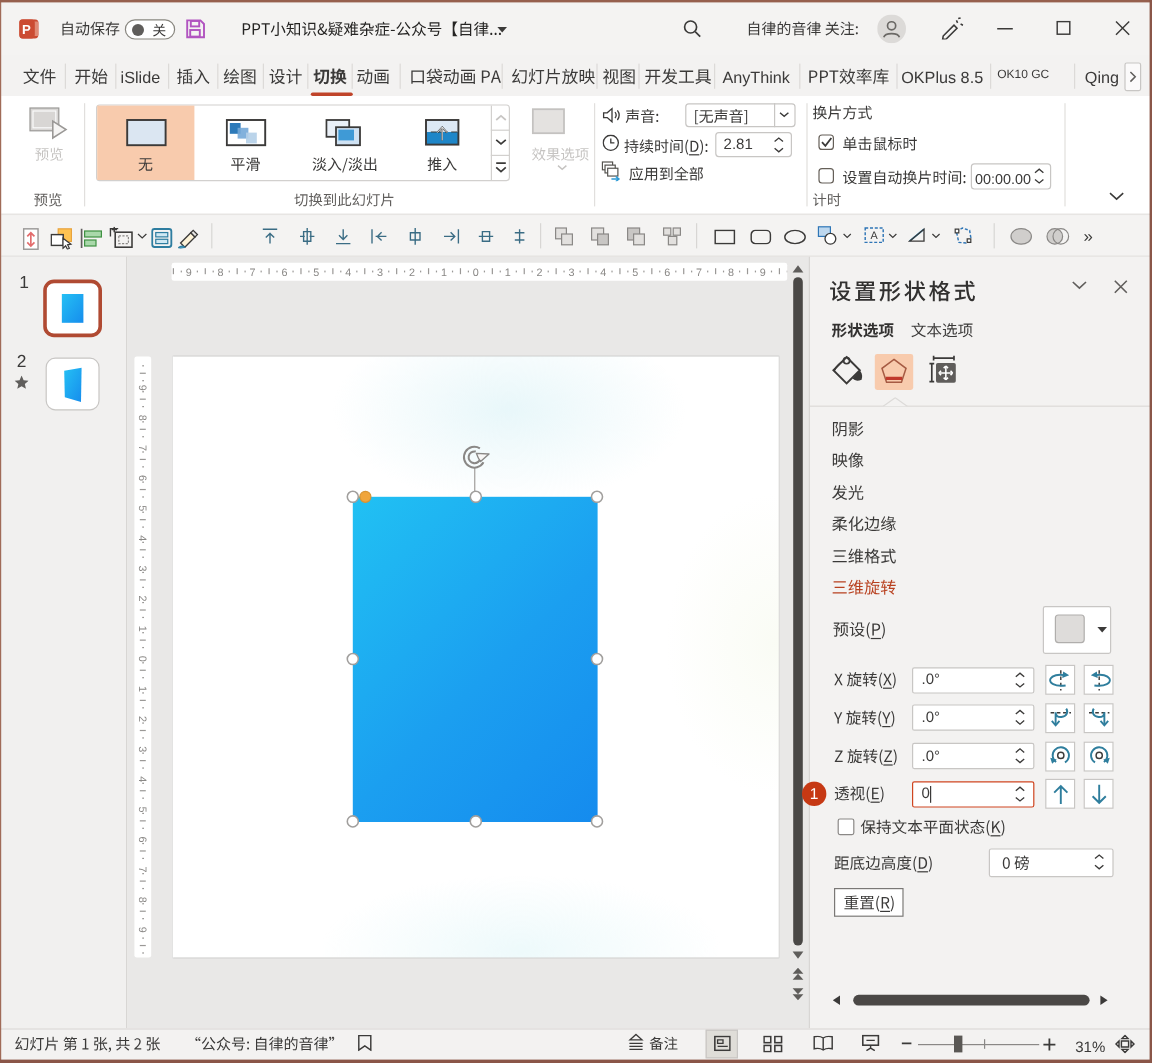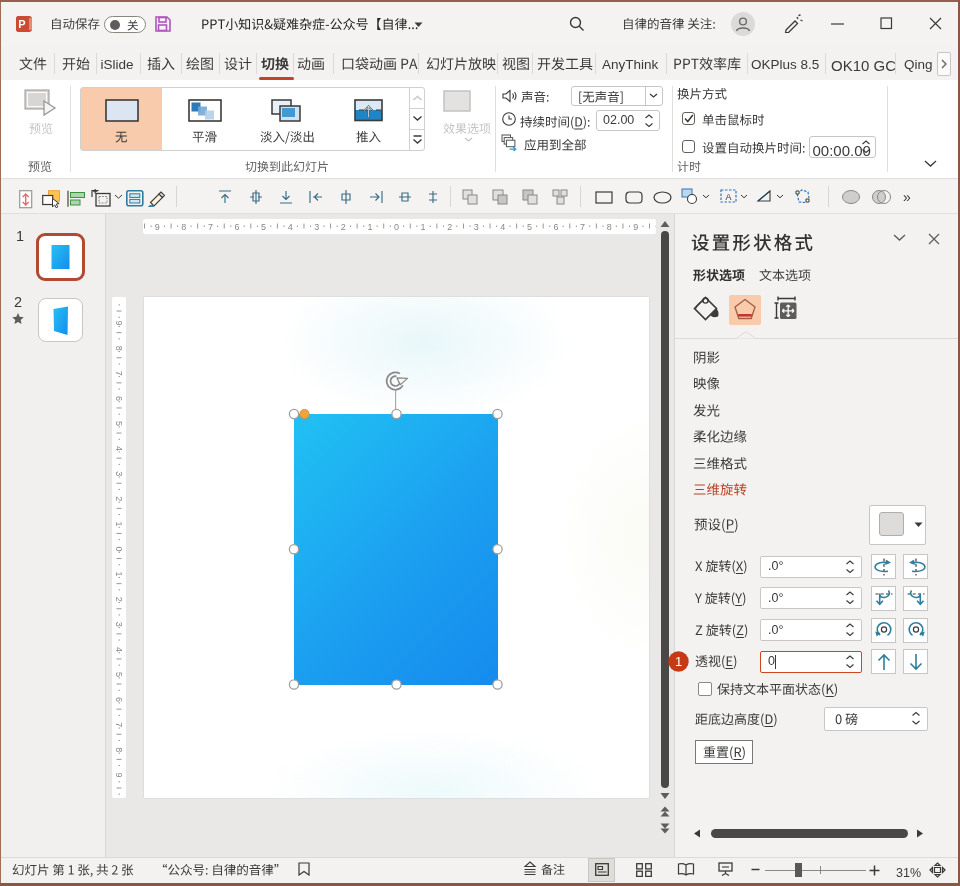--- a/index.html
+++ b/index.html
@@ -175,21 +175,21 @@
       <g fill="#3b3a39">
         <path transform="translate(0.0,0) scale(0.014,-0.014)" d="M101 0H193V292H314C475 292 584 363 584 518C584 678 474 733 310 733H101ZM193 367V658H298C427 658 492 625 492 518C492 413 431 367 302 367Z"></path>
         <path transform="translate(8.9,0) scale(0.014,-0.014)" d="M101 0H193V292H314C475 292 584 363 584 518C584 678 474 733 310 733H101ZM193 367V658H298C427 658 492 625 492 518C492 413 431 367 302 367Z"></path>
         <path transform="translate(17.7,0) scale(0.014,-0.014)" d="M253 0H346V655H568V733H31V655H253Z"></path>
         <path transform="translate(26.1,0) scale(0.014,-0.014)" d="M169 600C137 523 87 441 35 384C50 374 77 350 88 339C140 399 197 494 234 581ZM334 573C379 519 426 445 445 396L505 431C485 479 436 551 390 603ZM201 816C230 779 259 729 273 694H58V626H513V694H286L341 719C327 753 295 804 263 841ZM138 360C178 321 220 276 259 230C203 133 129 55 38 -1C54 -13 81 -41 91 -55C176 3 248 79 306 173C349 118 386 65 408 23L468 70C441 118 395 179 344 240C372 296 396 358 415 424L344 437C331 387 314 341 294 297C261 333 226 369 194 400ZM657 588H824C804 454 774 340 726 246C685 328 654 420 633 518ZM645 841C616 663 566 492 484 383C500 370 525 341 535 326C555 354 573 385 590 419C615 330 646 248 684 176C625 89 546 22 440 -27C456 -40 482 -69 492 -83C588 -33 664 30 723 109C775 30 838 -35 914 -79C926 -60 950 -33 967 -19C886 23 820 90 766 174C831 284 871 420 897 588H954V658H677C692 713 704 771 715 830Z"></path>
         <path transform="translate(40.1,0) scale(0.014,-0.014)" d="M829 643C794 603 732 548 687 515L742 478C788 510 846 558 892 605ZM56 337 94 277C160 309 242 353 319 394L304 451C213 407 118 363 56 337ZM85 599C139 565 205 515 236 481L290 527C256 561 190 609 136 640ZM677 408C746 366 832 306 874 266L930 311C886 351 797 410 730 448ZM51 202V132H460V-80H540V132H950V202H540V284H460V202ZM435 828C450 805 468 776 481 750H71V681H438C408 633 374 592 361 579C346 561 331 550 317 547C324 530 334 498 338 483C353 489 375 494 490 503C442 454 399 415 379 399C345 371 319 352 297 349C305 330 315 297 318 284C339 293 374 298 636 324C648 304 658 286 664 270L724 297C703 343 652 415 607 466L551 443C568 424 585 401 600 379L423 364C511 434 599 522 679 615L618 650C597 622 573 594 550 567L421 560C454 595 487 637 516 681H941V750H569C555 779 531 818 508 847Z"></path>
         <path transform="translate(54.1,0) scale(0.014,-0.014)" d="M325 245C334 253 368 259 419 259H593V144H232V74H593V-79H667V74H954V144H667V259H888V327H667V432H593V327H403C434 373 465 426 493 481H912V549H527L559 621L482 648C471 615 458 581 444 549H260V481H412C387 431 365 393 354 377C334 344 317 322 299 318C308 298 321 260 325 245ZM469 821C486 797 503 766 515 739H121V450C121 305 114 101 31 -42C49 -50 82 -71 95 -85C182 67 195 295 195 450V668H952V739H600C588 770 565 809 542 840Z"></path>
       </g>
     </svg>
     <span style="position:absolute;left:751px;top:57.5px;font-size:13.5px;color:#3b3a39;font-weight:400;letter-spacing:0px;white-space:pre;line-height:1">OKPlus 8.5</span>
-    <span style="position:absolute;left:831px;top:57.5px;font-size:15px;color:#3b3a39;font-weight:400;letter-spacing:0px;white-space:pre;line-height:1">OK10 GC</span>
+    <span style="position:absolute;left:831px;top:57.5px;font-size:10px;color:#3b3a39;font-weight:400;letter-spacing:0px;white-space:pre;line-height:1">OK10 GC</span>
     <span style="position:absolute;left:904px;top:57.5px;font-size:13.5px;color:#3b3a39;font-weight:400;letter-spacing:0px;white-space:pre;line-height:1">Qing</span>
     <div style="position:absolute;left:258.5px;top:76.5px;width:35px;height:3px;background:#c0442a;border-radius:2px"></div>
     <div style="position:absolute;left:54px;top:53px;width:1px;height:21px;background:#dcdad8"></div>
     <div style="position:absolute;left:95.5px;top:53px;width:1px;height:21px;background:#dcdad8"></div>
     <div style="position:absolute;left:140px;top:53px;width:1px;height:21px;background:#dcdad8"></div>
     <div style="position:absolute;left:181px;top:53px;width:1px;height:21px;background:#dcdad8"></div>
     <div style="position:absolute;left:219px;top:53px;width:1px;height:21px;background:#dcdad8"></div>
     <div style="position:absolute;left:255.5px;top:53px;width:1px;height:21px;background:#dcdad8"></div>
     <div style="position:absolute;left:293px;top:53px;width:1px;height:21px;background:#dcdad8"></div>
     <div style="position:absolute;left:333.3px;top:53px;width:1px;height:21px;background:#dcdad8"></div>
@@ -349,21 +349,21 @@
         <path transform="translate(25.0,0) scale(0.0125,-0.0125)" d="M474 452C527 375 595 269 627 208L693 246C659 307 590 409 536 485ZM324 402V174H153V402ZM324 469H153V688H324ZM81 756V25H153V106H394V756ZM764 835V640H440V566H764V33C764 13 756 6 736 6C714 4 640 4 562 7C573 -15 585 -49 590 -70C690 -70 754 -69 790 -56C826 -44 840 -22 840 33V566H962V640H840V835Z"></path>
         <path transform="translate(37.5,0) scale(0.0125,-0.0125)" d="M91 615V-80H168V615ZM106 791C152 747 204 684 227 644L289 684C265 726 211 785 164 827ZM379 295H619V160H379ZM379 491H619V358H379ZM311 554V98H690V554ZM352 784V713H836V11C836 -2 832 -6 819 -7C806 -7 765 -8 723 -6C733 -25 743 -57 747 -75C808 -75 851 -75 878 -63C904 -50 913 -31 913 11V784Z"></path>
         <path transform="translate(50.0,0) scale(0.0125,-0.0125)" d="M239 -196 295 -171C209 -29 168 141 168 311C168 480 209 649 295 792L239 818C147 668 92 507 92 311C92 114 147 -47 239 -196Z"></path>
         <path transform="translate(54.2,0) scale(0.0125,-0.0125)" d="M101 0H288C509 0 629 137 629 369C629 603 509 733 284 733H101ZM193 76V658H276C449 658 534 555 534 369C534 184 449 76 276 76Z"></path>
         <path transform="translate(62.8,0) scale(0.0125,-0.0125)" d="M99 -196C191 -47 246 114 246 311C246 507 191 668 99 818L42 792C128 649 171 480 171 311C171 141 128 -29 42 -171Z"></path>
         <path transform="translate(67.0,0) scale(0.0125,-0.0125)" d="M139 390C175 390 205 418 205 460C205 501 175 530 139 530C102 530 73 501 73 460C73 418 102 390 139 390ZM139 -13C175 -13 205 15 205 56C205 98 175 126 139 126C102 126 73 98 73 56C73 15 102 -13 139 -13Z"></path>
         <rect x="54.2" y="2.0" width="8.6" height="1"></rect>
       </g>
     </svg>
     <div style="position:absolute;left:596px;top:110px;width:64px;height:21px;border:1px solid #c8c6c4;border-radius:3px;background:#fff"></div>
-    <span style="position:absolute;left:603px;top:114px;font-size:12.5px;color:#3b3a39;font-weight:400;letter-spacing:0px;white-space:pre;line-height:1">02.00</span>
+    <span style="position:absolute;left:603px;top:114px;font-size:12.5px;color:#3b3a39;font-weight:400;letter-spacing:0px;white-space:pre;line-height:1">2.81</span>
     <svg style="position:absolute;left:644px;top:113px;" width="10" height="16" viewBox="0 0 10 16">
       <path d="M1.5 5 l3.5 -3 l3.5 3" stroke="#3b3a39" stroke-width="1.1" fill="none"></path>
       <path d="M1.5 10.5 l3.5 3 l3.5 -3" stroke="#3b3a39" stroke-width="1.1" fill="none"></path>
     </svg>
     <svg style="position:absolute;left:501px;top:134px;" width="18" height="17" viewBox="0 0 18 17">
       <g fill="#fff" stroke="#55534f" stroke-width="1">
         <rect x="1" y="1" width="8.5" height="6.5"></rect>
         <rect x="3.2" y="3.6" width="8.5" height="6.5"></rect>
         <rect x="5.4" y="6.2" width="8.5" height="6.5"></rect>
       </g>
@@ -408,21 +408,21 @@
         <path transform="translate(25.0,0) scale(0.0125,-0.0125)" d="M239 411H774V264H239ZM239 482V631H774V482ZM239 194H774V46H239ZM455 842C447 802 431 747 416 703H163V-81H239V-25H774V-76H853V703H492C509 741 526 787 542 830Z"></path>
         <path transform="translate(37.5,0) scale(0.0125,-0.0125)" d="M89 758V691H476V758ZM653 823C653 752 653 680 650 609H507V537H647C635 309 595 100 458 -25C478 -36 504 -61 517 -79C664 61 707 289 721 537H870C859 182 846 49 819 19C809 7 798 4 780 4C759 4 706 4 650 10C663 -12 671 -43 673 -64C726 -68 781 -68 812 -65C844 -62 864 -53 884 -27C919 17 931 159 945 571C945 582 945 609 945 609H724C726 680 727 752 727 823ZM89 44 90 45V43C113 57 149 68 427 131L446 64L512 86C493 156 448 275 410 365L348 348C368 301 388 246 406 194L168 144C207 234 245 346 270 451H494V520H54V451H193C167 334 125 216 111 183C94 145 81 118 65 113C74 95 85 59 89 44Z"></path>
         <path transform="translate(50.0,0) scale(0.0125,-0.0125)" d="M164 839V638H48V568H164V345C116 331 72 318 36 309L56 235L164 270V12C164 0 159 -4 148 -4C137 -5 103 -5 64 -4C74 -25 84 -58 87 -77C145 -78 182 -75 205 -62C229 -50 238 -29 238 12V294L345 329L334 399L238 368V568H331V638H238V839ZM536 688H744C721 654 692 617 664 587H458C487 620 513 654 536 688ZM333 289V224H575C535 137 452 48 279 -28C295 -42 318 -66 329 -81C499 -1 588 93 635 186C699 68 802 -28 921 -77C931 -59 953 -32 969 -17C848 25 744 115 687 224H950V289H880V587H750C788 629 827 678 853 722L803 756L791 752H575C589 778 602 803 613 828L537 842C502 757 435 651 337 572C353 561 377 536 388 519L406 535V289ZM478 289V527H611V422C611 382 609 337 598 289ZM805 289H671C682 336 684 381 684 421V527H805Z"></path>
         <path transform="translate(62.5,0) scale(0.0125,-0.0125)" d="M180 814V481C180 304 166 119 38 -23C57 -36 84 -64 97 -82C189 19 230 141 246 267H668V-80H749V344H254C257 390 258 435 258 481V504H903V581H621V839H542V581H258V814Z"></path>
         <path transform="translate(75.0,0) scale(0.0125,-0.0125)" d="M474 452C527 375 595 269 627 208L693 246C659 307 590 409 536 485ZM324 402V174H153V402ZM324 469H153V688H324ZM81 756V25H153V106H394V756ZM764 835V640H440V566H764V33C764 13 756 6 736 6C714 4 640 4 562 7C573 -15 585 -49 590 -70C690 -70 754 -69 790 -56C826 -44 840 -22 840 33V566H962V640H840V835Z"></path>
         <path transform="translate(87.5,0) scale(0.0125,-0.0125)" d="M91 615V-80H168V615ZM106 791C152 747 204 684 227 644L289 684C265 726 211 785 164 827ZM379 295H619V160H379ZM379 491H619V358H379ZM311 554V98H690V554ZM352 784V713H836V11C836 -2 832 -6 819 -7C806 -7 765 -8 723 -6C733 -25 743 -57 747 -75C808 -75 851 -75 878 -63C904 -50 913 -31 913 11V784Z"></path>
         <path transform="translate(100.0,0) scale(0.0125,-0.0125)" d="M139 390C175 390 205 418 205 460C205 501 175 530 139 530C102 530 73 501 73 460C73 418 102 390 139 390ZM139 -13C175 -13 205 15 205 56C205 98 175 126 139 126C102 126 73 98 73 56C73 15 102 -13 139 -13Z"></path>
       </g>
     </svg>
     <div style="position:absolute;left:809px;top:136px;width:67px;height:22px;border:1px solid #c8c6c4;border-radius:3px;background:#fff"></div>
-    <span style="position:absolute;left:812.5px;top:142.5px;font-size:15px;color:#3b3a39;font-weight:400;letter-spacing:0px;white-space:pre;line-height:1">00:00.00</span>
+    <span style="position:absolute;left:812.5px;top:142.5px;font-size:12px;color:#3b3a39;font-weight:400;letter-spacing:0px;white-space:pre;line-height:1">00:00.00</span>
     <svg style="position:absolute;left:861px;top:139px;" width="10" height="16" viewBox="0 0 10 16">
       <path d="M1.5 5 l3.5 -3 l3.5 3" stroke="#3b3a39" stroke-width="1.1" fill="none"></path>
       <path d="M1.5 10.5 l3.5 3 l3.5 -3" stroke="#3b3a39" stroke-width="1.1" fill="none"></path>
     </svg>
     <svg style="position:absolute;left:677px;top:159px;overflow:visible" width="24" height="16" viewBox="0 -12 24 16">
       <g fill="#605e5c">
         <path transform="translate(0.0,0) scale(0.012,-0.012)" d="M137 775C193 728 263 660 295 617L346 673C312 714 241 778 186 823ZM46 526V452H205V93C205 50 174 20 155 8C169 -7 189 -41 196 -61C212 -40 240 -18 429 116C421 130 409 162 404 182L281 98V526ZM626 837V508H372V431H626V-80H705V431H959V508H705V837Z"></path>
         <path transform="translate(12.0,0) scale(0.012,-0.012)" d="M474 452C527 375 595 269 627 208L693 246C659 307 590 409 536 485ZM324 402V174H153V402ZM324 469H153V688H324ZM81 756V25H153V106H394V756ZM764 835V640H440V566H764V33C764 13 756 6 736 6C714 4 640 4 562 7C573 -15 585 -49 590 -70C690 -70 754 -69 790 -56C826 -44 840 -22 840 33V566H962V640H840V835Z"></path>
       </g>
     </svg>

